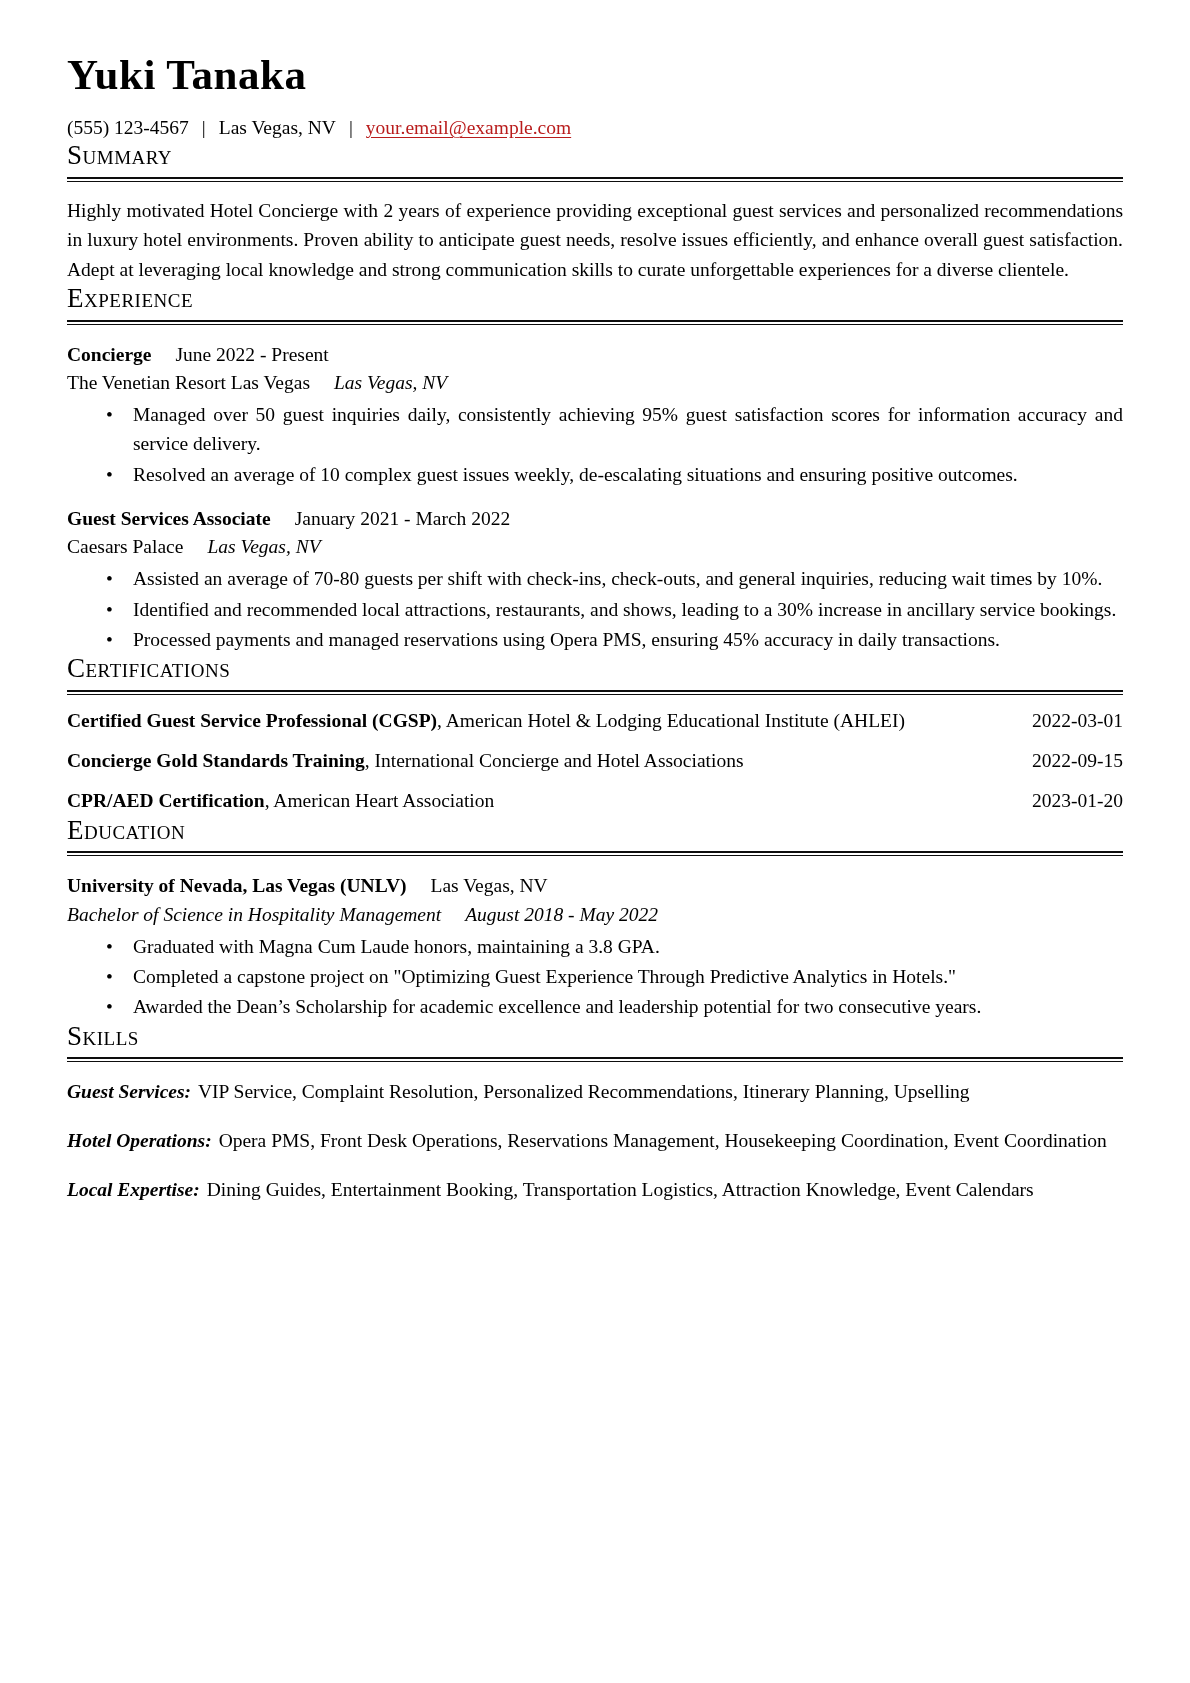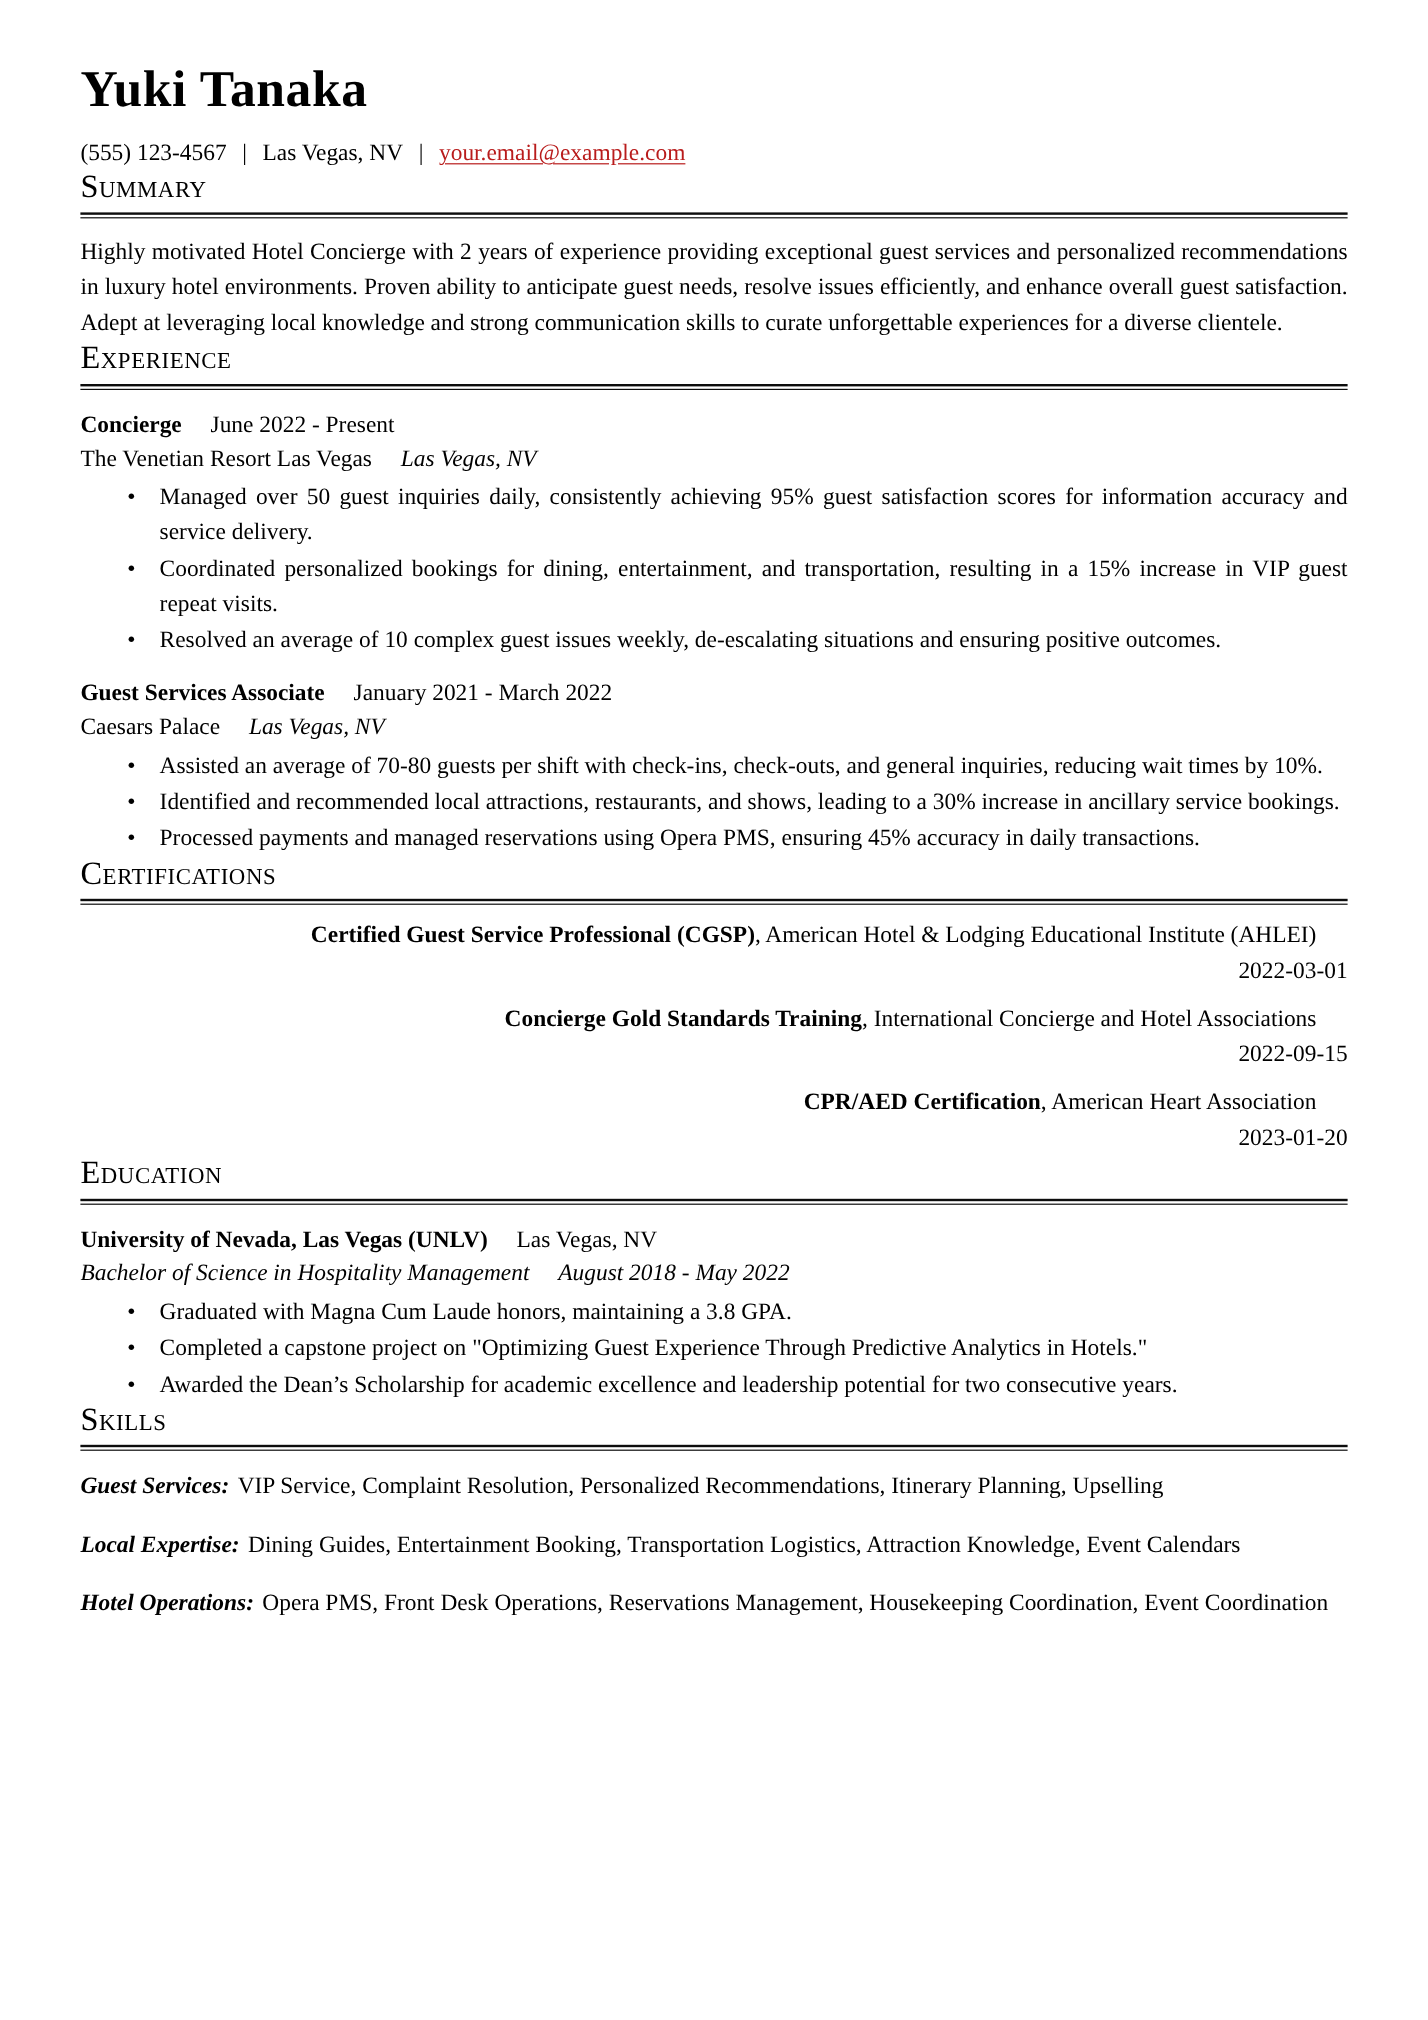--- a/index.html
+++ b/index.html
@@ -106,21 +106,20 @@
     font-size: 19.5px;
   }
 
   
   .cert-item {
     display: flex;
     align-items: flex-end;
     margin-top: 11px;
     font-size: 19.5px;
     line-height: 1.5;
-    flex-direction: column;
   }
   .cert-item:first-of-type { margin-top: 15px; }
   .cert-text { flex: 1 1 auto; padding-right: 26px; }
   .cert-date { flex: 0 0 auto; white-space: nowrap; }
 
   
   .skill-group {
     font-size: 19.5px;
     line-height: 1.5;
     text-align: justify;
@@ -155,21 +154,20 @@
       <div class="entry-row">
         <span class="left bold">Concierge</span>
         <span class="right">June 2022 - Present</span>
       </div>
       <div class="entry-row">
         <span class="left">The Venetian Resort Las Vegas</span>
         <span class="right italic">Las Vegas, NV</span>
       </div>
       <ul class="bullets">
         <li>Managed over 50 guest inquiries daily, consistently achieving 95% guest satisfaction scores for information accuracy and service delivery.</li>
-        <li>Coordinated personalized bookings for dining, entertainment, and transportation, resulting in a 15% increase in VIP guest repeat visits.</li>
         <li>Resolved an average of 10 complex guest issues weekly, de-escalating situations and ensuring positive outcomes.</li>
       </ul>
     </div>
 
     <div class="entry">
       <div class="entry-row">
         <span class="left bold">Guest Services Associate</span>
         <span class="right">January 2021 - March 2022</span>
       </div>
       <div class="entry-row">
@@ -221,17 +219,17 @@
         <li>Awarded the Dean’s Scholarship for academic excellence and leadership potential for two consecutive years.</li>
       </ul>
     </div>
   </div>
 
   <div class="section">
     <h2 class="section-title">Skills</h2>
     <div class="section-rule"></div>
 
     <p class="skill-group"><span class="skill-label">Guest Services:</span><span>VIP Service, Complaint Resolution, Personalized Recommendations, Itinerary Planning, Upselling</span></p>
+    <p class="skill-group"><span class="skill-label">Hotel Operations:</span><span>Opera PMS, Front Desk Operations, Reservations Management, Housekeeping Coordination, Event Coordination</span></p>
     <p class="skill-group"><span class="skill-label">Local Expertise:</span><span>Dining Guides, Entertainment Booking, Transportation Logistics, Attraction Knowledge, Event Calendars</span></p>
-    <p class="skill-group"><span class="skill-label">Hotel Operations:</span><span>Opera PMS, Front Desk Operations, Reservations Management, Housekeeping Coordination, Event Coordination</span></p>
   </div>
 
 </div>
 
 </body></html>

